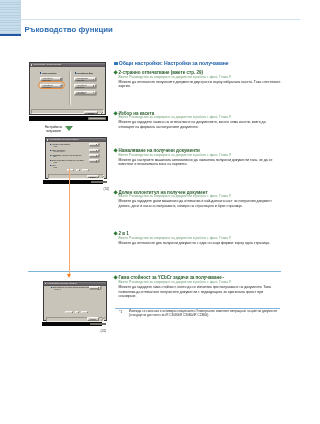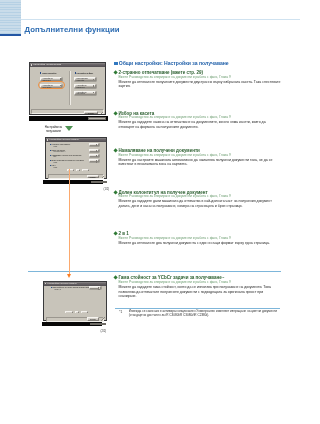--- a/index.html
+++ b/index.html
@@ -64,21 +64,21 @@
   .smallbtn{position:absolute;background:linear-gradient(to bottom,#ddd9d2,#c2beb6);border:0.5px solid #88847e;
      border-top-color:#f4f2ee;border-left-color:#f4f2ee;box-sizing:border-box;font-size:2.1px;color:#111;text-align:center;line-height:3px;}
 </style>
 </head>
 <body>
 
 <div class="page">
   <div class="corner"></div>
   <div class="corner-bar"></div>
   <div class="hrule"></div>
-  <div class="title">Допълнителни функции</div>
+  <div class="title">Ръководство функции</div>
   <div class="bluediv"></div>
 
   <div class="sec-head"><span class="sq"></span><span>Общи настройки: Настройки за получаване</span></div>
 
   <div class="item" style="top:70.4px">
     <div class="it-title"><span class="dia"></span><span>2-странно отпечатване (вжете стр. 29)</span></div>
     <div class="it-ref">Вжете Ръководство за опериране на документи и работа с факс, Глава 9</div>
     <div class="it-body">Можете да отпечатате получените документи двустранно върху избраната касета. Така спестявате хартия.</div>
   </div>
   <div class="item" style="top:110.9px">

